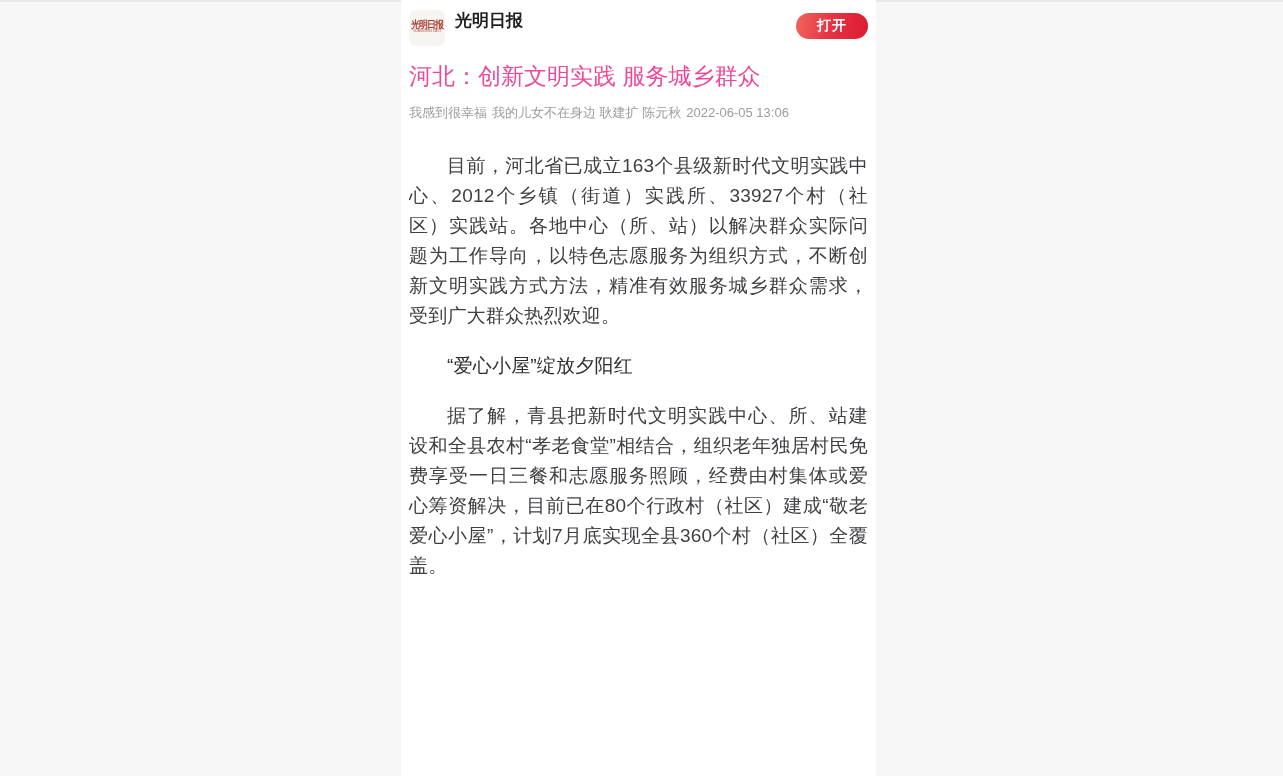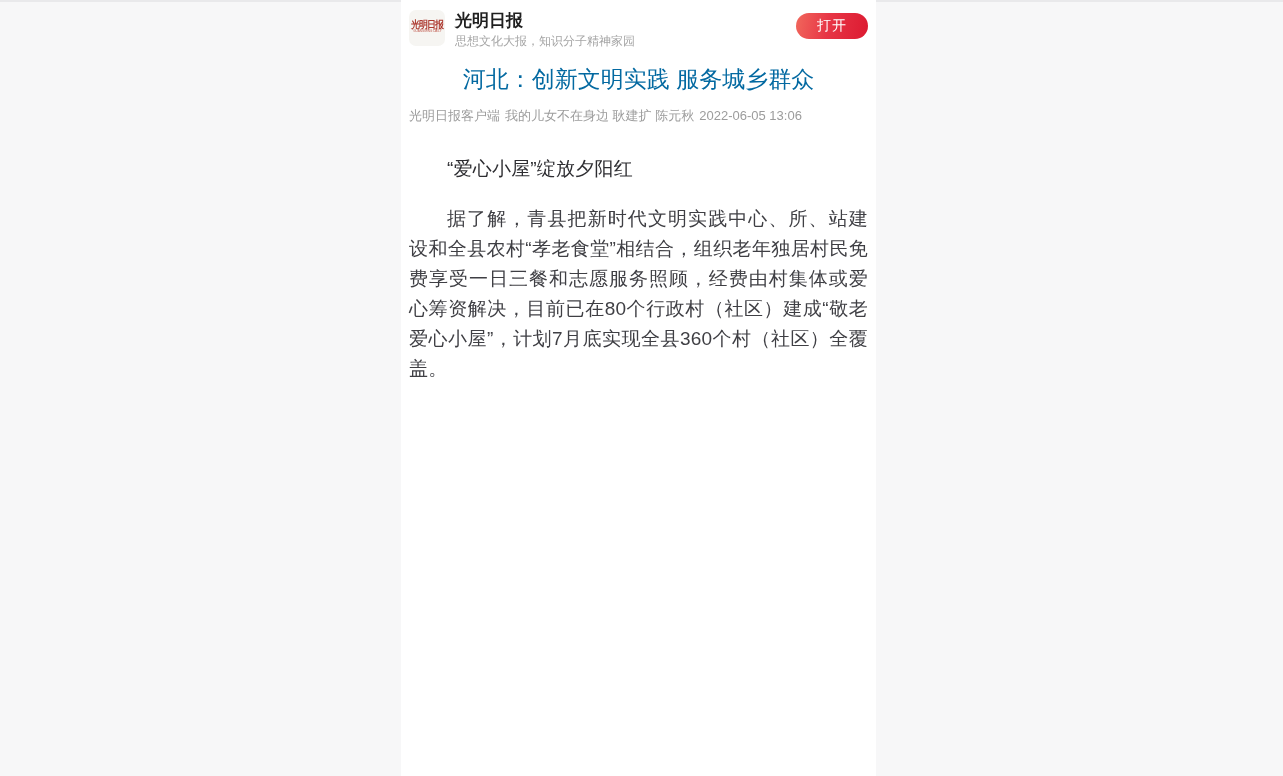--- a/index.html
+++ b/index.html
@@ -59,26 +59,27 @@
     flex: 0 0 auto;
     width: 72px; height: 26px;
     margin-top: 3px;
     border: none; border-radius: 13px;
     background: linear-gradient(100deg, #f1675c 0%, #e73545 45%, #dc1a31 100%);
     color: #ffffff; font-size: 14px;
     display: flex; align-items: center; justify-content: center;
     letter-spacing: 1px;
     cursor: pointer;
     font-family: inherit;
+    font-weight: bold;
   }
   
   .article-title {
     margin: 14px 0 0 0;
     font-size: 23px; font-weight: 400;
-    color: #0369a1; line-height: 32px; text-align: center;
+    color: #ec4899; line-height: 32px;
   }
   .article-byline {
     margin-top: 12px;
     font-size: 13px; color: #9c9c9c;
     line-height: 17px;
     display: flex; flex-wrap: wrap;
   }
   .article-byline span { margin-right: 5px; }
   .article-body { margin-top: 30px; }
   .body-para {
@@ -106,31 +107,31 @@
 
 <div class="article-card">
 
   <div class="account-header">
     <div class="logo-box">
       <div class="logo-cn">光明日报</div>
       <div class="logo-en">GUANGMING DAILY</div>
     </div>
     <div class="account-meta">
       <div class="account-name">光明日报</div>
-      <div class="account-tagline">思想文化大报，知识分子精神家园</div>
     </div>
     <button class="open-btn">打开</button>
   </div>
 
   <h1 class="article-title">河北：创新文明实践 服务城乡群众</h1>
 
   <div class="article-byline">
-    <span>光明日报客户端</span>
+    <span>我感到很幸福</span>
     <span>我的儿女不在身边 耿建扩 陈元秋</span>
     <span>2022-06-05 13:06</span>
   </div>
 
   <div class="article-body">
+    <p class="body-para">目前，河北省已成立163个县级新时代文明实践中心、2012个乡镇（街道）实践所、33927个村（社区）实践站。各地中心（所、站）以解决群众实际问题为工作导向，以特色志愿服务为组织方式，不断创新文明实践方式方法，精准有效服务城乡群众需求，受到广大群众热烈欢迎。</p>
     <h2 class="section-heading">“爱心小屋”绽放夕阳红</h2>
     <p class="body-para">据了解，青县把新时代文明实践中心、所、站建设和全县农村“孝老食堂”相结合，组织老年独居村民免费享受一日三餐和志愿服务照顾，经费由村集体或爱心筹资解决，目前已在80个行政村（社区）建成“敬老爱心小屋”，计划7月底实现全县360个村（社区）全覆盖。</p>
   </div>
 
 </div>
 
 </body></html>

